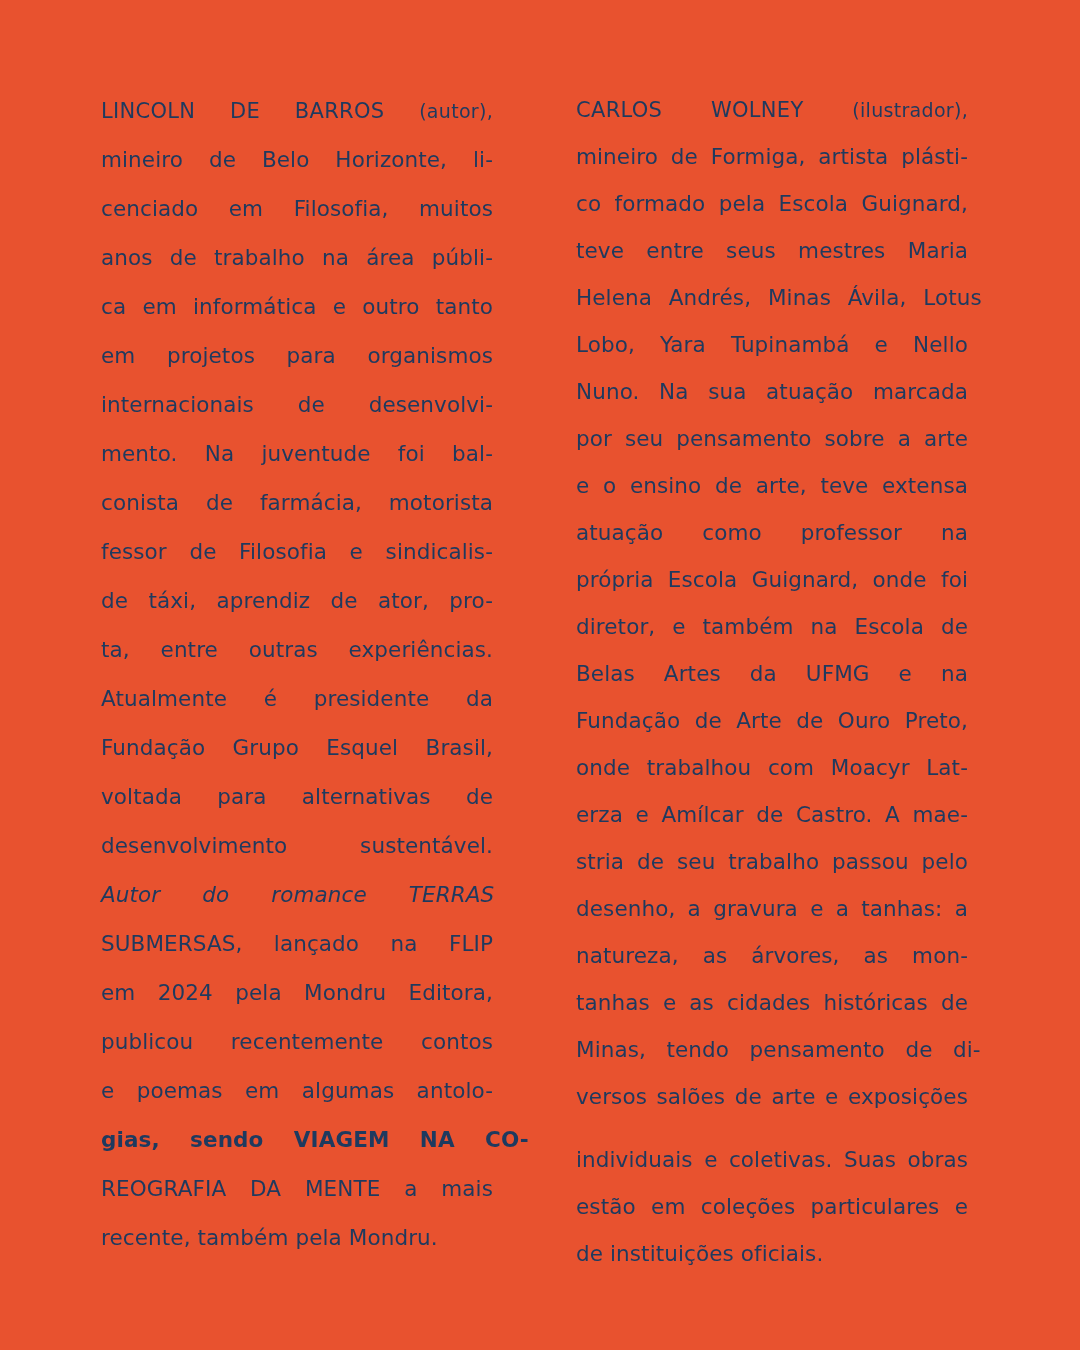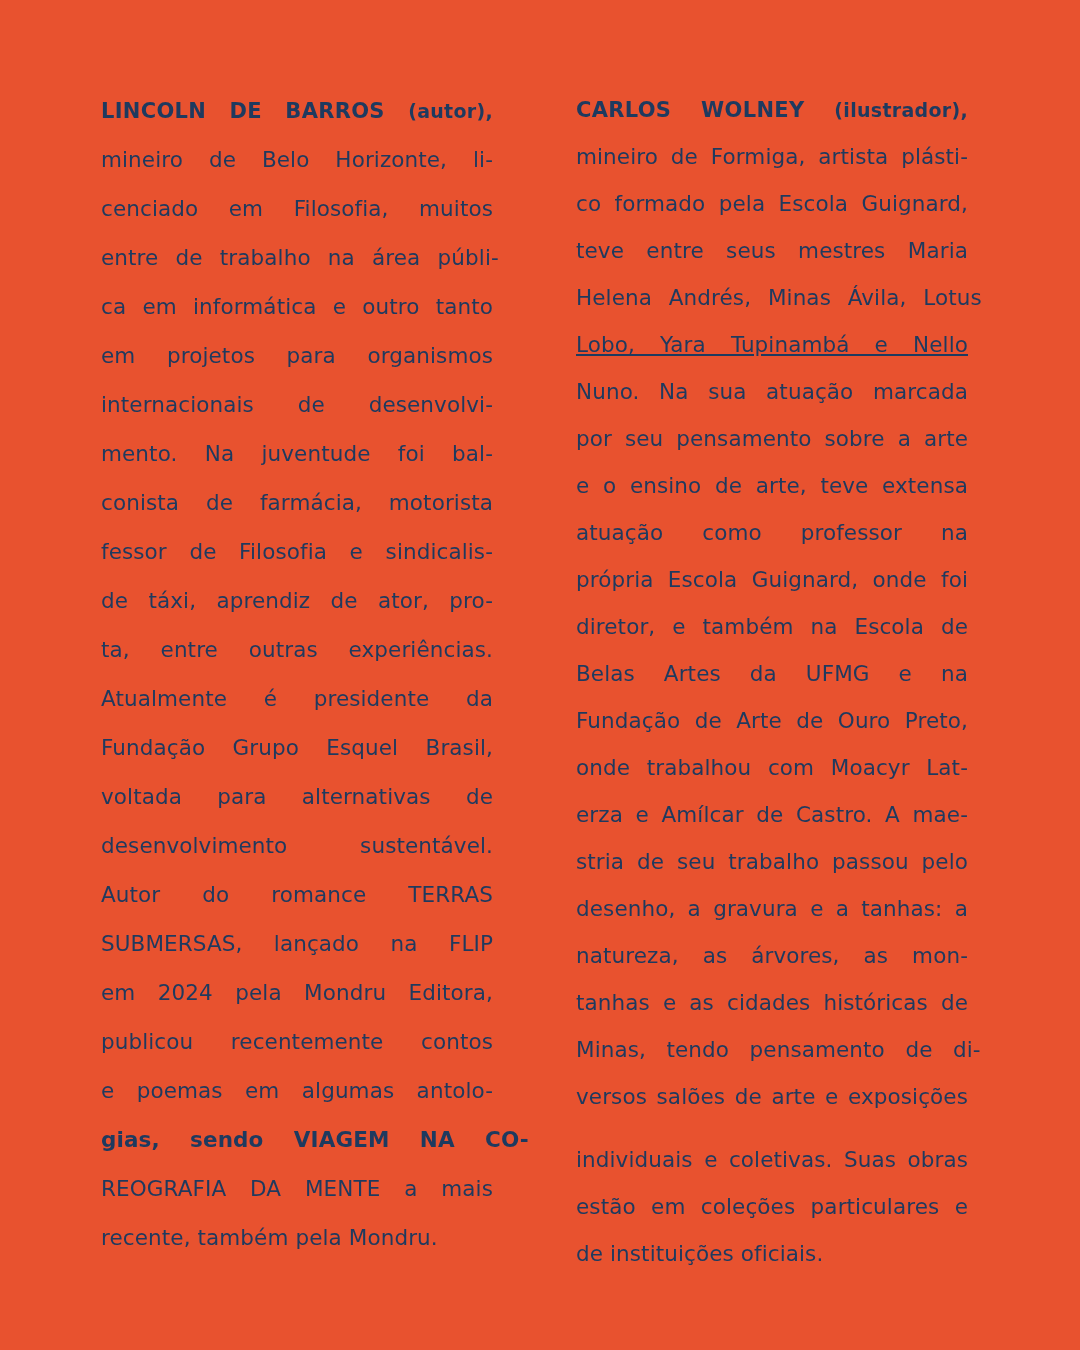--- a/index.html
+++ b/index.html
@@ -41,65 +41,65 @@
       line-height: 38px;
     }
     .col-right .line {
       height: 47px;
       line-height: 36px;
     }
     .line.last {
       text-align-last: left;
     }
     .heading {
-      font-weight: bold;
+      font-weight: normal;
       font-size: 21px;
       letter-spacing: 0.3px;
     }
     .heading .role {
       font-size: 19px;
     }
   </style>
 </head>
 <body style="background: rgb(232, 82, 47); color: rgb(30, 58, 95);">
 
 <div class="col col-left">
   <span class="line heading" style="display: block; width: auto; word-spacing: 15.8177px;"><span>LINCOLN DE BARROS</span> <span class="role">(autor),</span></span>
   <span class="line" style="display: block; width: auto; word-spacing: 19.0039px;">mineiro de Belo Horizonte, li-</span>
   <span class="line" style="display: block; width: auto; word-spacing: 23.6094px;">cenciado em Filosofia, muitos</span>
-  <span class="line" style="display: block; width: auto; word-spacing: 10.2594px;">entre de trabalho na área públi-</span>
+  <span class="line" style="display: block; width: auto; word-spacing: 10.2594px;">anos de trabalho na área públi-</span>
   <span class="line" style="display: block; width: auto; word-spacing: 9.29688px;">ca em informática e outro tanto</span>
   <span class="line" style="display: block; width: auto; word-spacing: 24.6979px;">em projetos para organismos</span>
   <span class="line" style="display: block; width: auto; word-spacing: 36.9375px;">internacionais de desenvolvi-</span>
   <span class="line" style="display: block; width: auto; word-spacing: 20.3516px;">mento. Na juventude foi bal-</span>
   <span class="line" style="display: block; width: auto; word-spacing: 19.9375px;">conista de farmácia, motorista</span>
   <span class="line" style="display: block; width: auto; word-spacing: 15.6914px;">fessor de Filosofia e sindicalis-</span>
   <span class="line" style="display: block; width: auto; word-spacing: 13.425px;">de táxi, aprendiz de ator, pro-</span>
   <span class="line" style="display: block; width: auto; word-spacing: 23.875px;">ta, entre outras experiências.</span>
   <span class="line" style="display: block; width: auto; word-spacing: 29.7604px;">Atualmente é presidente da</span>
   <span class="line" style="display: block; width: auto; word-spacing: 20.4115px;">Fundação Grupo Esquel Brasil,</span>
   <span class="line" style="display: block; width: auto; word-spacing: 28.375px;">voltada para alternativas de</span>
   <span class="line" style="display: block; width: auto; word-spacing: 65.8281px;">desenvolvimento sustentável.</span>
-  <span class="line" style="display: block; width: auto; word-spacing: 35.0781px;">Autor do romance TERRAS</span>
+  <span class="line" style="display: block; width: auto; word-spacing: 35.0781px; font-style: italic;">Autor do romance TERRAS</span>
   <span class="line" style="display: block; width: auto; word-spacing: 24.474px;">SUBMERSAS, lançado na FLIP</span>
   <span class="line" style="display: block; width: auto; word-spacing: 15.4648px;">em 2024 pela Mondru Editora,</span>
   <span class="line" style="display: block; width: auto; word-spacing: 30.6406px;">publicou recentemente contos</span>
   <span class="line" style="display: block; width: auto; word-spacing: 15.4492px;">e poemas em algumas antolo-</span>
   <span class="line" style="display: block; width: auto; word-spacing: 22.8047px; font-weight: bold;">gias, sendo VIAGEM NA CO-</span>
   <span class="line" style="display: block; width: auto; word-spacing: 16.8906px;">REOGRAFIA DA MENTE a mais</span>
   <span class="line last">recente, também pela Mondru.</span>
 </div>
 
 <div class="col col-right">
   <span class="line heading" style="display: block; width: auto; word-spacing: 22.2656px;"><span>CARLOS WOLNEY</span> <span class="role">(ilustrador),</span></span>
   <span class="line" style="display: block; width: auto; word-spacing: 5.96094px;">mineiro de Formiga, artista plásti-</span>
   <span class="line" style="display: block; width: auto; word-spacing: 6.44922px;">co formado pela Escola Guignard,</span>
   <span class="line" style="display: block; width: auto; word-spacing: 15.4258px;">teve entre seus mestres Maria</span>
   <span class="line" style="display: block; width: auto; word-spacing: 9.86719px;">Helena Andrés, Minas Ávila, Lotus</span>
-  <span class="line" style="display: block; width: auto; word-spacing: 18.1953px; text-decoration: underline;">Lobo, Yara Tupinambá e Nello</span>
+  <span class="line" style="display: block; width: auto; word-spacing: 18.1953px;">Lobo, Yara Tupinambá e Nello</span>
   <span class="line" style="display: block; width: auto; word-spacing: 10.1562px;">Nuno.  Na sua atuação marcada</span>
   <span class="line" style="display: block; width: auto; word-spacing: 6.06562px;">por seu pensamento sobre a arte</span>
   <span class="line" style="display: block; width: auto; word-spacing: 6.72917px;">e o ensino de arte, teve extensa</span>
   <span class="line" style="display: block; width: auto; word-spacing: 32.0677px;">atuação como professor na</span>
   <span class="line" style="display: block; width: auto; word-spacing: 7.41016px;">própria Escola Guignard, onde foi</span>
   <span class="line" style="display: block; width: auto; word-spacing: 10.0344px;">diretor, e também na Escola de</span>
   <span class="line" style="display: block; width: auto; word-spacing: 22.1031px;">Belas Artes da UFMG e na</span>
   <span class="line" style="display: block; width: auto; word-spacing: 7.5375px;">Fundação de Arte de Ouro Preto,</span>
   <span class="line" style="display: block; width: auto; word-spacing: 9.70703px;">onde trabalhou com Moacyr Lat-</span>
   <span class="line" style="display: block; width: auto; word-spacing: 4.87277px;">erza e Amílcar de Castro.  A mae-</span>

